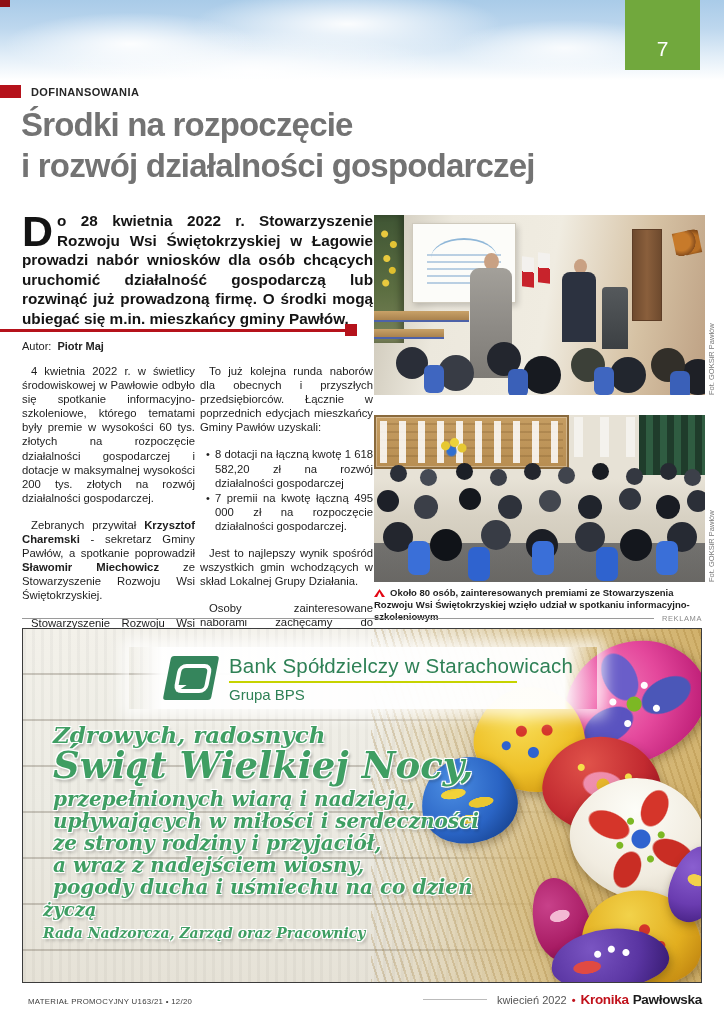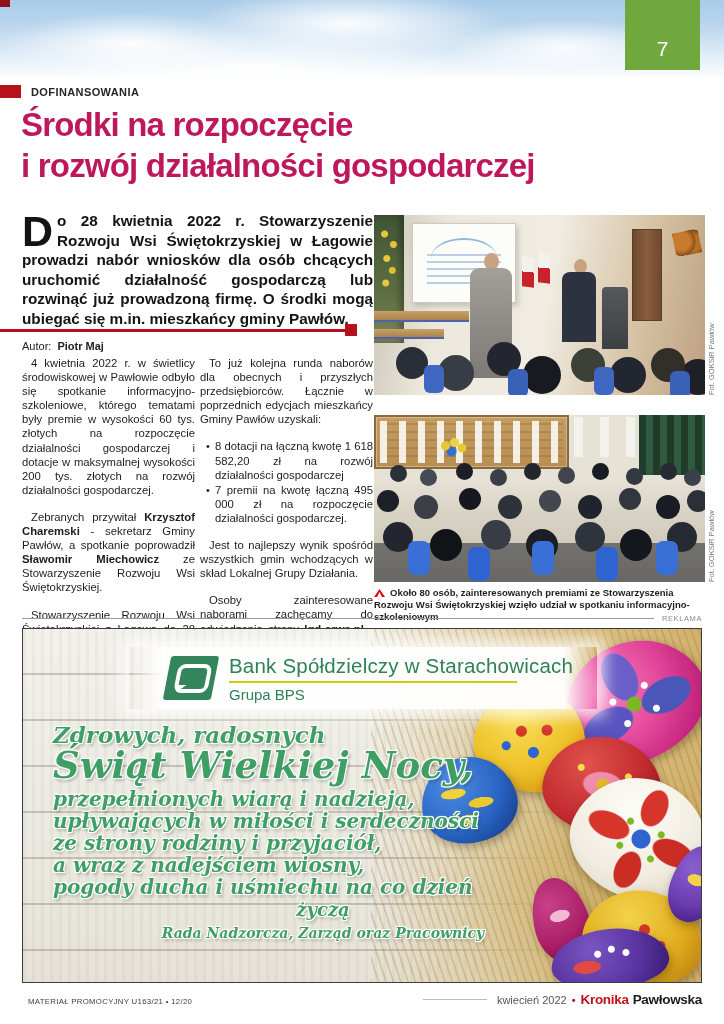--- a/index.html
+++ b/index.html
@@ -27,40 +27,40 @@
     display:flex; align-items:flex-end; justify-content:center; padding-bottom:9px;
   }
 
   
   .section-row { position:absolute; left:0; top:85px; display:flex; align-items:center; }
   .section-block { width:21px; height:13px; background:#b5121b; margin-right:10px; }
   .section-label { font-size:11px; font-weight:bold; color:#262626; letter-spacing:.4px; }
   .headline {
     position:absolute; left:21px; top:104px; width:660px;
     font-size:33px; line-height:41px; font-weight:bold; letter-spacing:-.8px;
-    color:#be185d;
+    color:#737373;
     text-shadow:0 0 2px #fff, 0 0 4px #fff, 1px 1px 0 rgba(255,255,255,.8);
   }
 
   
   .lead {
     position:absolute; left:22px; top:211px; width:351px;
     font-size:15.3px; line-height:19.6px; font-weight:bold; color:#141414;
     text-align:justify;
   }
   .dropcap { float:left; font-size:43px; line-height:36px; padding:2px 4px 0 0; font-weight:bold; }
   .lead-rule { position:absolute; left:0; top:329px; width:356px; height:3px; background:#b5121b; }
   .lead-rule-end { position:absolute; left:345px; top:324px; width:12px; height:12px; background:#b5121b; }
   .author-line { position:absolute; left:22px; top:340px; font-size:11px; color:#222; }
   .author-line b { margin-left:3px; }
 
   
   .col { position:absolute; top:356px; width:173px; font-size:11.3px; line-height:14.1px; text-align:justify; color:#1d1d1d; }
   .col-1 { left:22px; } .col-2 { left:200px; }
-  .col p { text-indent:9px; margin-bottom:13px; }
+  .col p { text-indent:9px; margin-bottom:13px;margin-top:8px; }
   .col ul { list-style:none; margin:0 0 13px 6px; }
   .col li { padding-left:9px; position:relative; margin-bottom:1px; }
   .col li::before { content:"•"; position:absolute; left:0; top:0; font-size:11px; }
 
   
   .photo { position:absolute; left:374px; width:331px; overflow:hidden; background:#ddd8cc; }
   .photo-1 { top:215px; height:180px; }
   .photo-2 { top:415px; height:167px; }
   .credit {
     position:absolute; left:707px; width:12px; font-size:7.5px; color:#7a7a7a;
@@ -256,21 +256,21 @@
   .wish { position:absolute; left:30px; white-space:nowrap;
     font-family:"DejaVu Serif", serif; font-style:italic; font-weight:bold; color:#3f9e63;
     text-shadow:-1px -1px 0 #fff, 1px -1px 0 #fff, -1px 1px 0 #fff, 1px 1px 0 #fff, 0 0 3px #fff, 2px 3px 3px rgba(0,0,0,.25); }
   .wish-1 { top:92px;  font-size:23px; }
   .wish-2 { top:114px; font-size:37px; }
   .wish-3 { top:158px; font-size:20px; }
   .wish-4 { top:180px; font-size:20px; }
   .wish-5 { top:202px; font-size:20px; }
   .wish-6 { top:224px; font-size:20px; }
   .wish-7 { top:246px; font-size:20px; }
-  .signoff { position:absolute; left:20px; top:270px; width:560px; text-align:center;
+  .signoff { position:absolute; left:20px; top:270px; width:560px; 
     font-family:"DejaVu Serif", serif; font-style:italic; font-weight:bold; color:#3f9e63;
     text-shadow:-1px -1px 0 #fff, 1px -1px 0 #fff, -1px 1px 0 #fff, 1px 1px 0 #fff, 0 0 3px #fff, 2px 3px 3px rgba(0,0,0,.25); }
   .signoff-1 { font-size:18px; line-height:22px; }
   .signoff-2 { font-size:14px; line-height:25px; white-space:nowrap; }
   .signoff-3 { font-size:22px; line-height:25px; white-space:nowrap; }
 
   
   .footer-left { position:absolute; left:28px; top:997px; font-size:7.8px; color:#3c3c3c; letter-spacing:.3px; }
   .footer-right { position:absolute; right:22px; top:992px; display:flex; align-items:center; }
   .footer-hairline { width:64px; height:1px; background:#bbb; margin-right:10px; }

